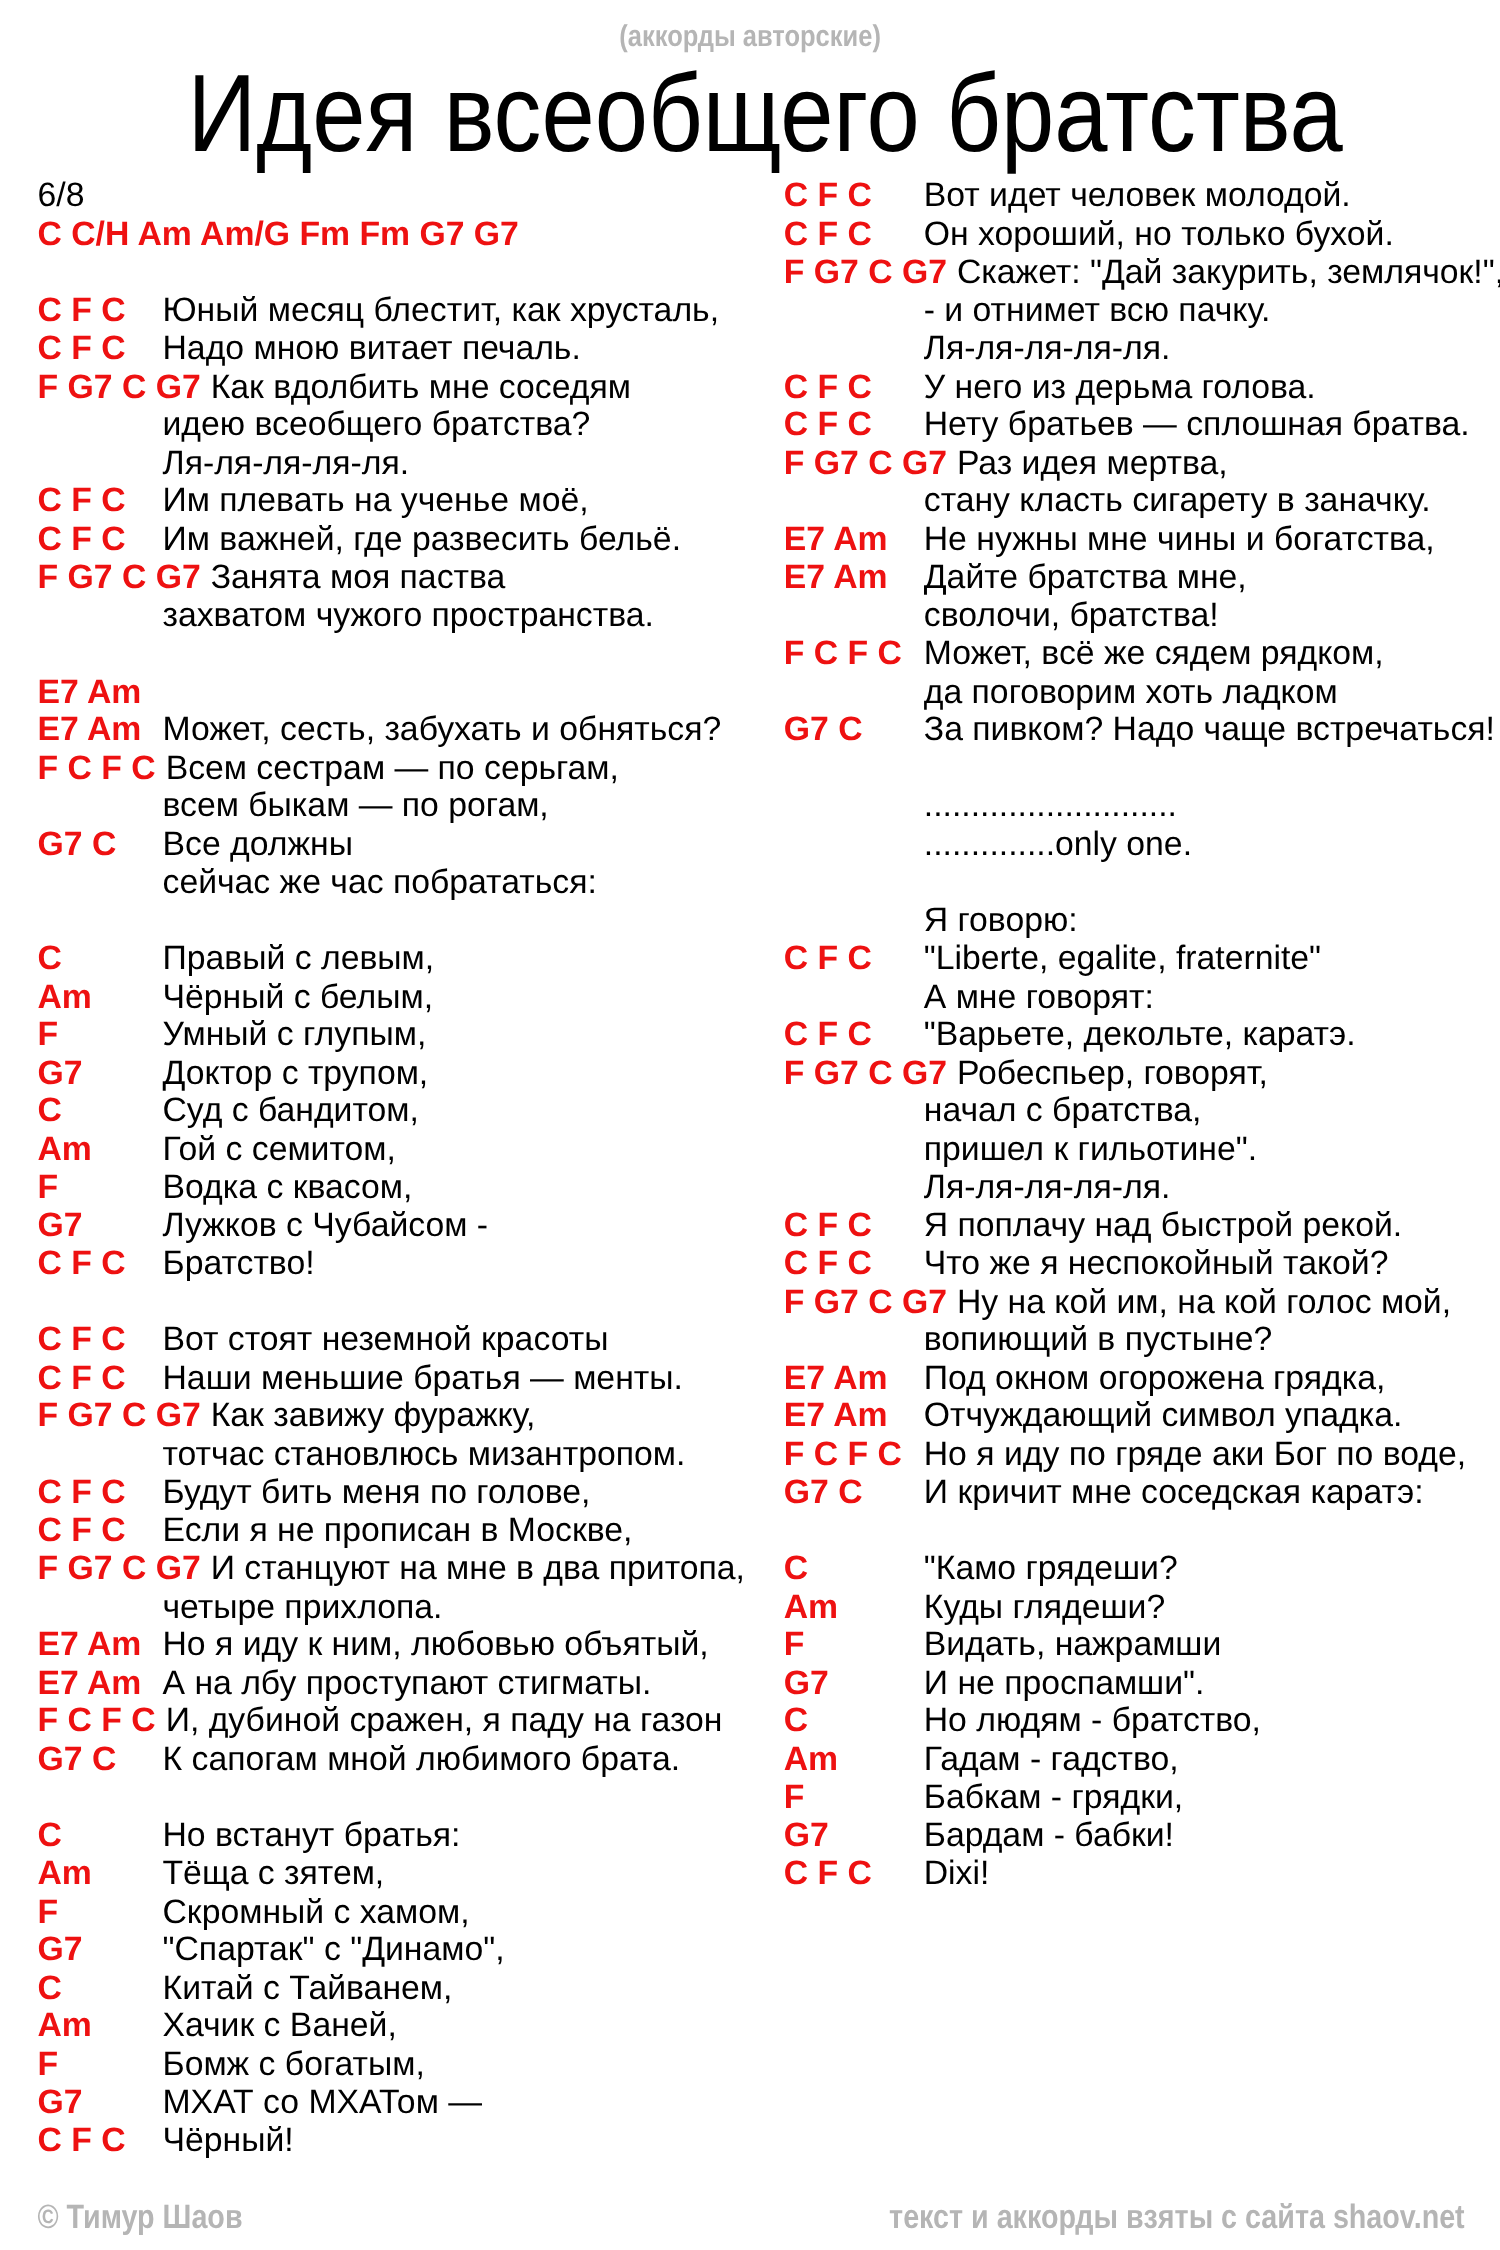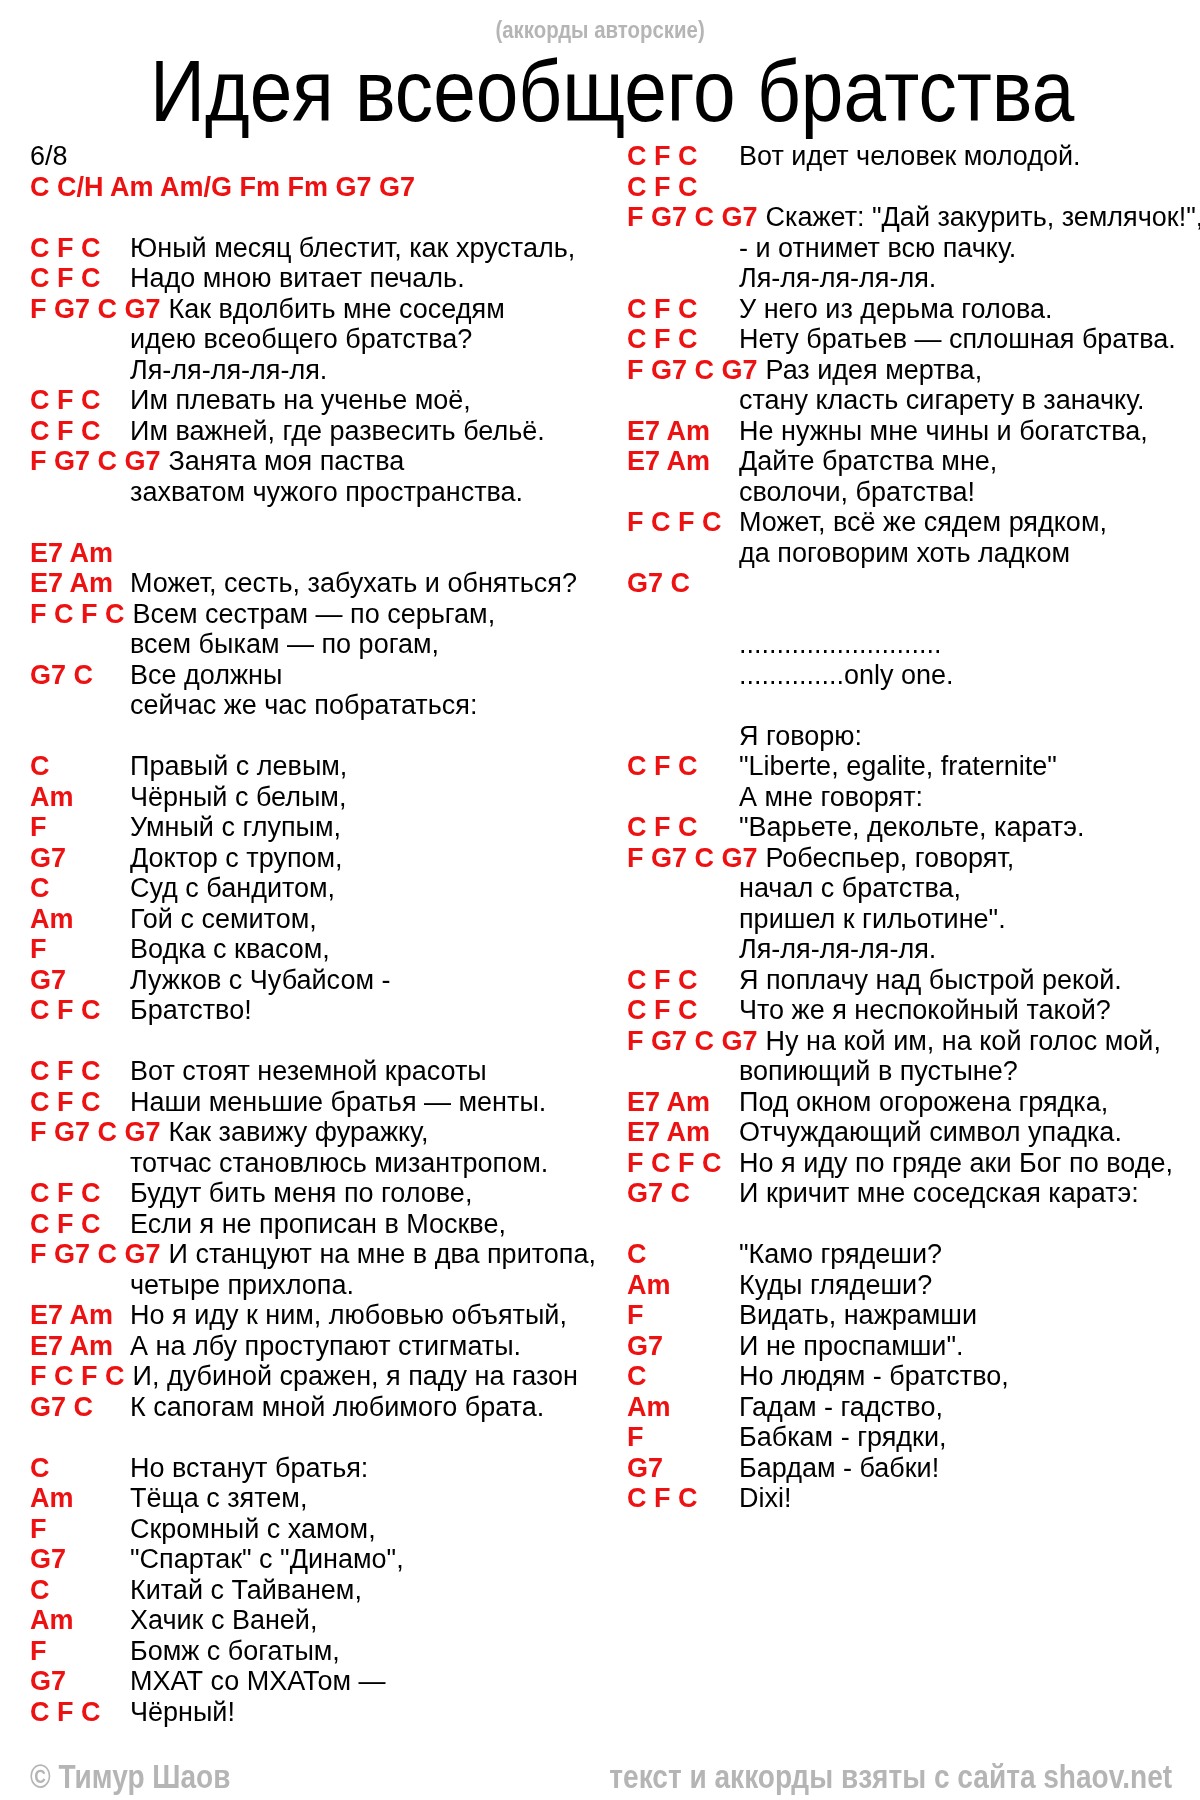--- a/index.html
+++ b/index.html
@@ -29,21 +29,21 @@
     font-size:27px; white-space:pre;
   }
   .chord { color:var(--chord); font-weight:bold; padding-right:8px; flex:0 0 auto; }
   .col-left  .chord { min-width:92px; }
   .col-right .chord { min-width:104px; }
   .lyric { color:var(--ink); }
   .free-red { color:var(--chord); font-weight:bold; }
   .sig { color:var(--ink); }
   .footer-left, .footer-right {
     position:absolute; top:1758px;
-    font-size:33px; font-weight:bold; color:var(--muted); white-space:nowrap;
+    font-size:27px; font-weight:bold; color:var(--muted); white-space:nowrap;
   }
   .footer-left  { left:30px; }
   .footer-right { right:28px; text-align:left; }
   .fx-left  { display:inline-block; transform:scaleX(0.85); transform-origin:left center; }
   .fx-right { display:inline-block; transform:scaleX(0.85); transform-origin:right center; }
 </style>
 </head>
 <body>
 
 <div class="note">
@@ -103,34 +103,34 @@
     <div class="line"><span class="chord">F</span><span class="lyric">Скромный с хамом,</span></div>
     <div class="line"><span class="chord">G7</span><span class="lyric">"Спартак" с "Динамо",</span></div>
     <div class="line"><span class="chord">C</span><span class="lyric">Китай с Тайванем,</span></div>
     <div class="line"><span class="chord">Am</span><span class="lyric">Хачик с Ваней,</span></div>
     <div class="line"><span class="chord">F</span><span class="lyric">Бомж с богатым,</span></div>
     <div class="line"><span class="chord">G7</span><span class="lyric">МХАТ со МХАТом —</span></div>
     <div class="line"><span class="chord">C F C</span><span class="lyric">Чёрный!</span></div>
   </div>
 <div class="col col-right" id="col-right">
     <div class="line"><span class="chord">C F C</span><span class="lyric">Вот идет человек молодой.</span></div>
-    <div class="line"><span class="chord">C F C</span></div>
+    <div class="line"><span class="chord">C F C</span><span class="lyric">Он хороший, но только бухой.</span></div>
     <div class="line"><span class="chord">F G7 C G7</span><span class="lyric">Скажет: "Дай закурить, землячок!",</span></div>
     <div class="line"><span class="chord"></span><span class="lyric">- и отнимет всю пачку.</span></div>
     <div class="line"><span class="chord"></span><span class="lyric">Ля-ля-ля-ля-ля.</span></div>
     <div class="line"><span class="chord">C F C</span><span class="lyric">У него из дерьма голова.</span></div>
     <div class="line"><span class="chord">C F C</span><span class="lyric">Нету братьев — сплошная братва.</span></div>
     <div class="line"><span class="chord">F G7 C G7</span><span class="lyric">Раз идея мертва,</span></div>
     <div class="line"><span class="chord"></span><span class="lyric">стану класть сигарету в заначку.</span></div>
     <div class="line"><span class="chord">E7 Am</span><span class="lyric">Не нужны мне чины и богатства,</span></div>
     <div class="line"><span class="chord">E7 Am</span><span class="lyric">Дайте братства мне,</span></div>
     <div class="line"><span class="chord"></span><span class="lyric">сволочи, братства!</span></div>
     <div class="line"><span class="chord">F C F C</span><span class="lyric">Может, всё же сядем рядком,</span></div>
     <div class="line"><span class="chord"></span><span class="lyric">да поговорим хоть ладком</span></div>
-    <div class="line"><span class="chord">G7 C</span></div>
+    <div class="line"><span class="chord">G7 C</span><span class="lyric">За пивком? Надо чаще встречаться!</span></div>
     <div class="line"></div>
     <div class="line"><span class="chord"></span><span class="lyric">...........................</span></div>
     <div class="line"><span class="chord"></span><span class="lyric">..............only one.</span></div>
     <div class="line"></div>
     <div class="line"><span class="chord"></span><span class="lyric">Я говорю:</span></div>
     <div class="line"><span class="chord">C F C</span><span class="lyric">"Liberte, egalite, fraternite"</span></div>
     <div class="line"><span class="chord"></span><span class="lyric">А мне говорят:</span></div>
     <div class="line"><span class="chord">C F C</span><span class="lyric">"Варьете, декольте, каратэ.</span></div>
     <div class="line"><span class="chord">F G7 C G7</span><span class="lyric">Робеспьер, говорят,</span></div>
     <div class="line"><span class="chord"></span><span class="lyric">начал с братства,</span></div>

